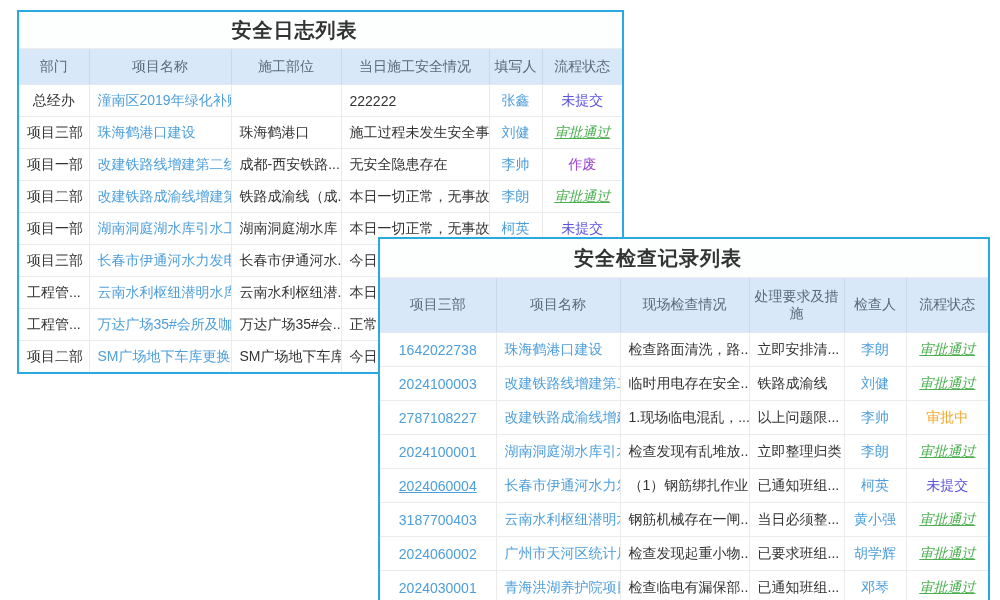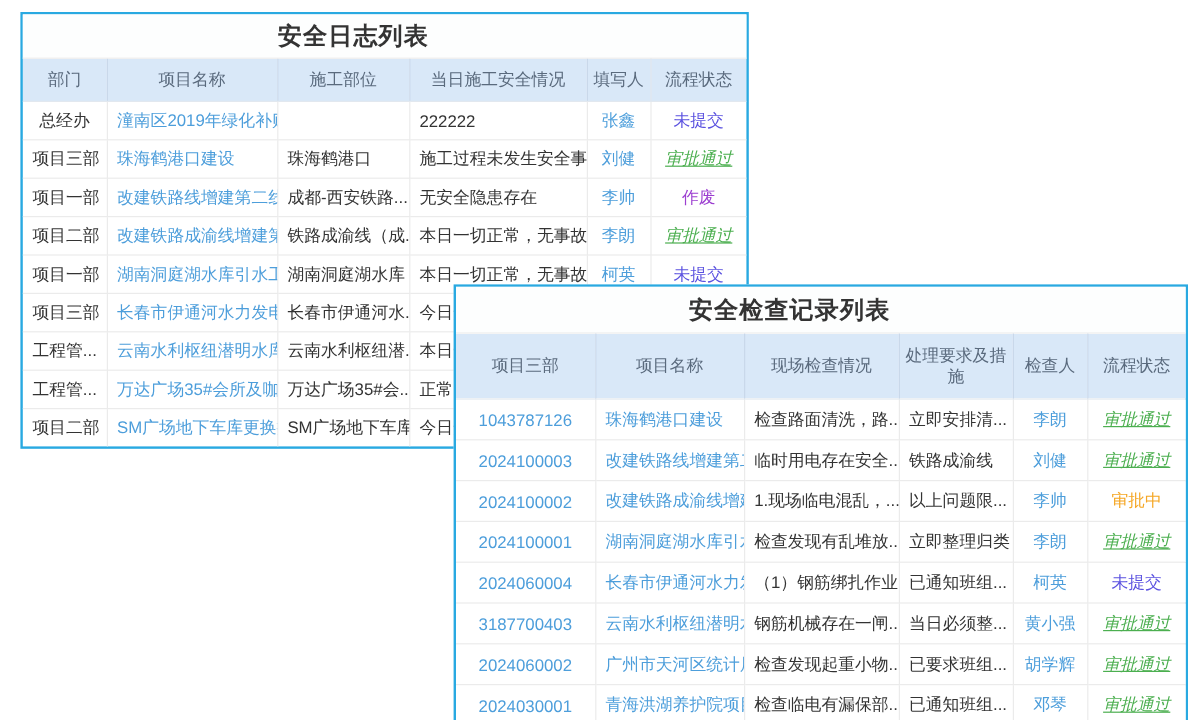--- a/index.html
+++ b/index.html
@@ -142,53 +142,53 @@
             <th style="height: 50px;">项目三部</th>
             <th style="height: 50px;">项目名称</th>
             <th style="height: 50px;">现场检查情况</th>
             <th style="height: 50px;">处理要求及措施</th>
             <th style="height: 50px;">检查人</th>
             <th style="height: 50px;">流程状态</th>
           </tr>
         </thead>
         <tbody>
           <tr>
-            <td class="center link" style="height: 33px;">1043787126</td>
+            <td class="center link" style="height: 33px;">1642022738</td>
             <td class="left link" style="height: 33px;">珠海鹤港口建设</td>
             <td class="left" style="height: 33px;">检查路面清洗，路...</td>
             <td class="left" style="height: 33px;">立即安排清...</td>
             <td class="center link" style="height: 33px;">李朗</td>
             <td class="center" style="height: 33px;"><span class="status-underline" style="color: rgb(76, 175, 80);">审批通过</span></td>
           </tr>
           <tr>
             <td class="center link" style="height: 33px;">2024100003</td>
             <td class="left link" style="height: 33px;">改建铁路线增建第二线...</td>
             <td class="left" style="height: 33px;">临时用电存在安全...</td>
             <td class="left" style="height: 33px;">铁路成渝线</td>
             <td class="center link" style="height: 33px;">刘健</td>
             <td class="center" style="height: 33px;"><span class="status-underline" style="color: rgb(76, 175, 80);">审批通过</span></td>
           </tr>
           <tr>
-            <td class="center link" style="height: 33px;">2024100002</td>
+            <td class="center link" style="height: 33px;">2787108227</td>
             <td class="left link" style="height: 33px;">改建铁路成渝线增建第...</td>
             <td class="left" style="height: 33px;">1.现场临电混乱，...</td>
             <td class="left" style="height: 33px;">以上问题限...</td>
             <td class="center link" style="height: 33px;">李帅</td>
             <td class="center" style="height: 33px;"><span style="color: rgb(245, 166, 35);">审批中</span></td>
           </tr>
           <tr>
             <td class="center link" style="height: 33px;">2024100001</td>
             <td class="left link" style="height: 33px;">湖南洞庭湖水库引水工...</td>
             <td class="left" style="height: 33px;">检查发现有乱堆放...</td>
             <td class="left" style="height: 33px;">立即整理归类</td>
             <td class="center link" style="height: 33px;">李朗</td>
             <td class="center" style="height: 33px;"><span class="status-underline" style="color: rgb(76, 175, 80);">审批通过</span></td>
           </tr>
           <tr>
-            <td class="center link" style="height: 33px;">2024060004</td>
+            <td class="center link" style="height: 33px; text-decoration: underline;">2024060004</td>
             <td class="left link" style="height: 33px;">长春市伊通河水力发电...</td>
             <td class="left" style="height: 33px;">（1）钢筋绑扎作业...</td>
             <td class="left" style="height: 33px;">已通知班组...</td>
             <td class="center link" style="height: 33px;">柯英</td>
             <td class="center" style="height: 33px;"><span style="color: rgb(91, 82, 224);">未提交</span></td>
           </tr>
           <tr>
             <td class="center link" style="height: 33px;">3187700403</td>
             <td class="left link" style="height: 33px;">云南水利枢纽潜明水库...</td>
             <td class="left" style="height: 33px;">钢筋机械存在一闸...</td>

